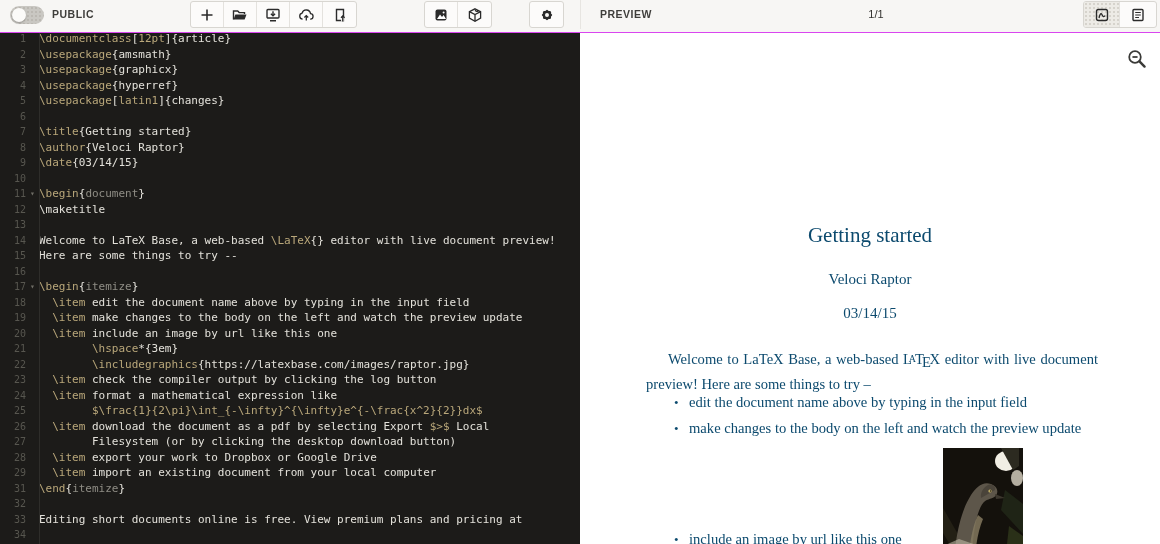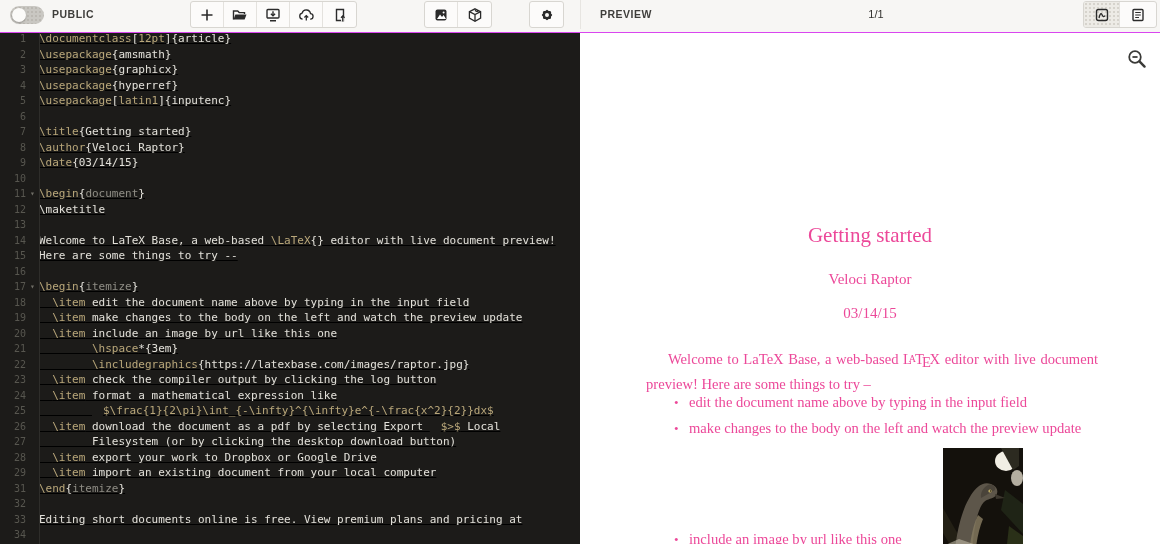--- a/index.html
+++ b/index.html
@@ -36,29 +36,29 @@
 
   
   .editor { position:absolute; left:0; top:29px; width:580px; height:515px;
             background:#1c1b19; overflow:hidden; cursor:text;
             font-family:"DejaVu Sans Mono","Liberation Mono",monospace; font-size:11px; }
   .editor::after { content:""; position:absolute; left:39px; top:0; bottom:0; width:1px; background:#2e2d2a; }
   .code-lines { padding-top:2px; }
   .cl { display:flex; height:15.5px; line-height:15.5px; white-space:pre; }
   .ln { width:26px; flex:none; text-align:right; color:#57564f; font-size:10px; line-height:15.5px; }
   .fold { width:13px; flex:none; text-align:center; color:#6f6e66; font-size:8px; line-height:15.5px; }
-  .cd { white-space:pre;text-decoration:underline; }
+  .cd { white-space:pre; }
   .cd .cmd { color:#b9a77a; }
   .cd .txt { color:#e3e1da; }
   .cd .env { color:#8f8d85; }
-  .cd .mth { color:#b9a77a;margin-left:11px; }
+  .cd .mth { color:#b9a77a; }
 
   
   .preview { position:absolute; left:580px; top:29px; width:580px; height:515px;
-             background:#ffffff; overflow:hidden; color:#ec4899;
+             background:#ffffff; overflow:hidden; color:#0c4a6e;
              font-family:"Liberation Serif","DejaVu Serif",serif; }
   .zoom-out { position:absolute; left:547px; top:20px; width:20px; height:20px; cursor:pointer; }
   .doc-title  { position:absolute; left:0; width:580px; top:194px; text-align:center; font-size:21px; }
   .doc-author { position:absolute; left:0; width:580px; top:242px; text-align:center; font-size:15px; }
   .doc-date   { position:absolute; left:0; width:580px; top:276px; text-align:center; font-size:15px; }
   .doc-para { position:absolute; left:66px; top:319px; width:452px; font-size:14.6px;
               line-height:21.5px; text-align:justify; text-indent:22px; }
   .bullet { position:absolute; left:94px; font-size:14.6px; white-space:nowrap; }
   .bullet .dot { display:inline-block; width:15px; font-size:13px; }
   .b1 { top:365px; } .b2 { top:391px; } .b3 { top:502px; }
@@ -161,21 +161,21 @@
       </div>
     </div>
   </div>
 
   <div class="editor">
     <div class="code-lines" id="code-lines">
         <div class="cl"><span class="ln">1</span><span class="fold"></span><span class="cd"><span class="cmd">\documentclass</span><span class="txt">[</span><span class="cmd">12pt</span><span class="txt">]{article}</span></span></div>
         <div class="cl"><span class="ln">2</span><span class="fold"></span><span class="cd"><span class="cmd">\usepackage</span><span class="txt">{amsmath}</span></span></div>
         <div class="cl"><span class="ln">3</span><span class="fold"></span><span class="cd"><span class="cmd">\usepackage</span><span class="txt">{graphicx}</span></span></div>
         <div class="cl"><span class="ln">4</span><span class="fold"></span><span class="cd"><span class="cmd">\usepackage</span><span class="txt">{hyperref}</span></span></div>
-        <div class="cl"><span class="ln">5</span><span class="fold"></span><span class="cd"><span class="cmd">\usepackage</span><span class="txt">[</span><span class="cmd">latin1</span><span class="txt">]{inputenc}</span></span></div>
+        <div class="cl"><span class="ln">5</span><span class="fold"></span><span class="cd"><span class="cmd">\usepackage</span><span class="txt">[</span><span class="cmd">latin1</span><span class="txt">]{changes}</span></span></div>
         <div class="cl"><span class="ln">6</span><span class="fold"></span><span class="cd"></span></div>
         <div class="cl"><span class="ln">7</span><span class="fold"></span><span class="cd"><span class="cmd">\title</span><span class="txt">{Getting started}</span></span></div>
         <div class="cl"><span class="ln">8</span><span class="fold"></span><span class="cd"><span class="cmd">\author</span><span class="txt">{Veloci Raptor}</span></span></div>
         <div class="cl"><span class="ln">9</span><span class="fold"></span><span class="cd"><span class="cmd">\date</span><span class="txt">{03/14/15}</span></span></div>
         <div class="cl"><span class="ln">10</span><span class="fold"></span><span class="cd"></span></div>
         <div class="cl"><span class="ln">11</span><span class="fold">▾</span><span class="cd"><span class="cmd">\begin</span><span class="txt">{</span><span class="env">document</span><span class="txt">}</span></span></div>
         <div class="cl"><span class="ln">12</span><span class="fold"></span><span class="cd"><span class="txt">\maketitle</span></span></div>
         <div class="cl"><span class="ln">13</span><span class="fold"></span><span class="cd"></span></div>
         <div class="cl"><span class="ln">14</span><span class="fold"></span><span class="cd"><span class="txt">Welcome to LaTeX Base, a web-based </span><span class="cmd">\LaTeX</span><span class="txt">{} editor with live document preview!</span></span></div>
         <div class="cl"><span class="ln">15</span><span class="fold"></span><span class="cd"><span class="txt">Here are some things to try --</span></span></div>

